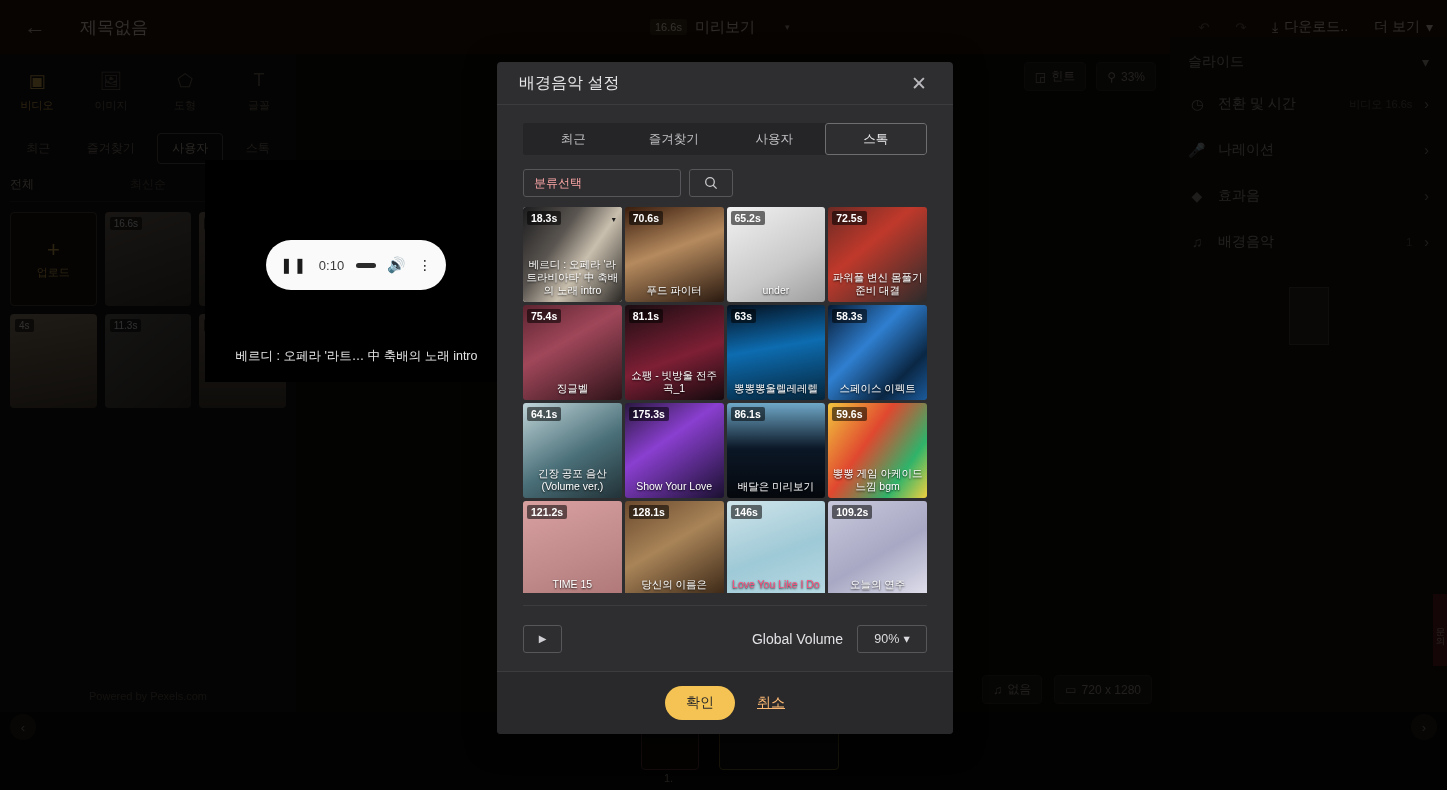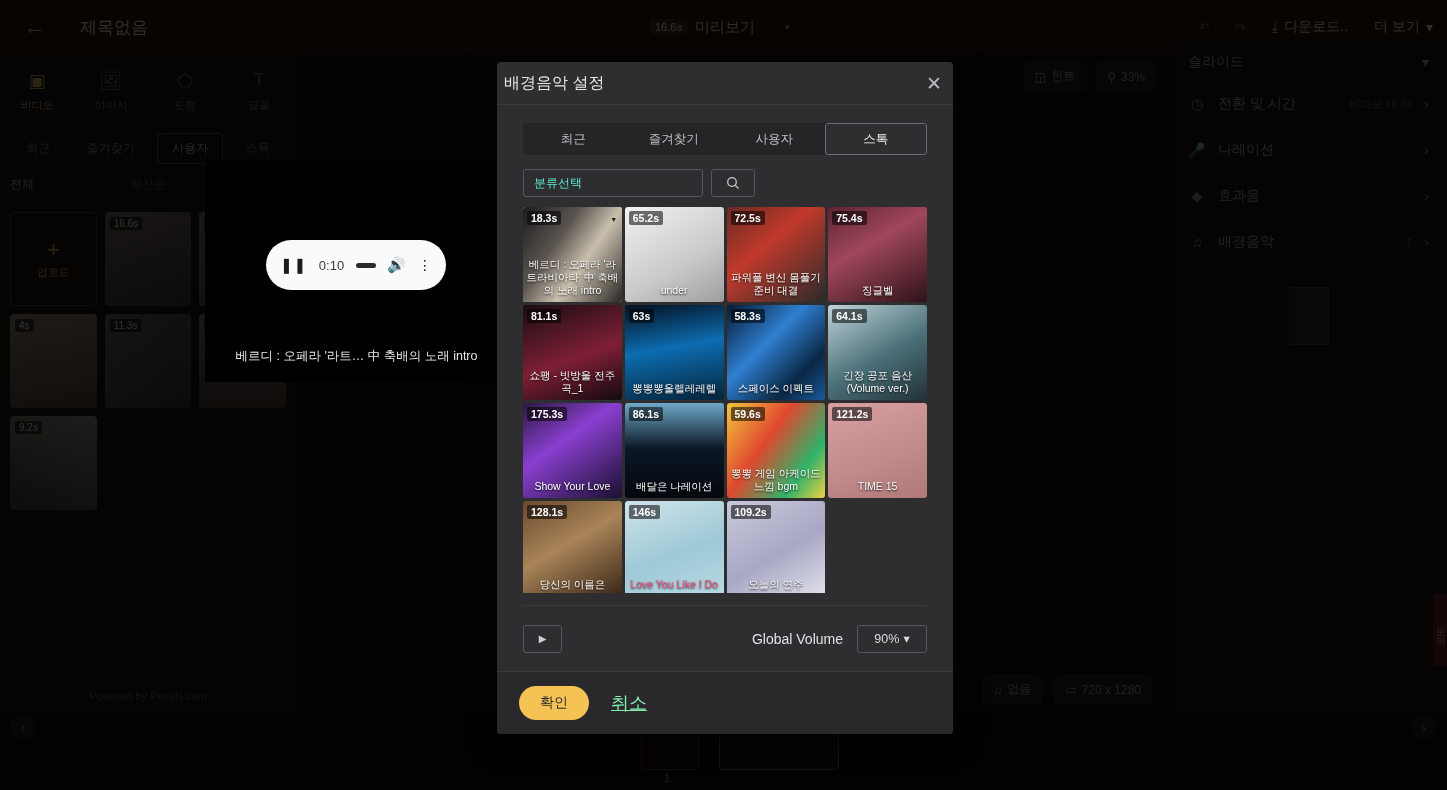--- a/index.html
+++ b/index.html
@@ -93,33 +93,33 @@
   .pill .pmenu { color:#1b1b1b; font-size:14px; line-height:.6; letter-spacing:0; }
   .player-title { position:absolute; left:0; right:0; top:188px; text-align:center; color:#e7e7e7; font-size:12.5px; }
 
   
   .dialog {
     position:absolute; left:497px; top:62px; width:456px; height:672px;
     background:#2e2e30; border-radius:4px; box-shadow:0 6px 30px rgba(0,0,0,.6);
     display:flex; flex-direction:column;
   }
   .dlg-head { height:50px; display:flex; align-items:center; justify-content:space-between;
-    padding:0 7px; border-bottom:1px solid #3c3c3e; }
+    padding:0 22px; border-bottom:1px solid #3c3c3e; }
   .dlg-title { color:#e6e6e8; font-size:16px; }
   .dlg-close { color:#b9b9bd; font-size:19px; width:24px; text-align:center; }
 
   .dlg-body { flex:1; display:flex; flex-direction:column; padding:18px 26px 0; }
   .tabrow { display:flex; height:32px; background:#252527; border-radius:3px; overflow:hidden; }
   .tabrow .tb { flex:1; display:flex; align-items:center; justify-content:center;
     color:#c2c2c6; font-size:12.5px; }
   .tabrow .tb.active { border:1px solid #6d6d72; border-radius:3px; color:#ededf0; background:#2e2e30; }
 
   .searchrow { display:flex; gap:8px; margin-top:14px; }
-  .sel-box { width:180px; height:28px; background:#2e2e30; border:1px solid #56565b;
-    border-radius:3px; color:#5eead4; font-size:12px; display:flex; align-items:center; padding:0 10px; }
+  .sel-box { width:158px; height:28px; background:#2e2e30; border:1px solid #56565b;
+    border-radius:3px; color:#fca5a5; font-size:12px; display:flex; align-items:center; padding:0 10px; }
   .srch-box { flex:1; height:28px; background:#2e2e30; border:1px solid #56565b;
     border-radius:3px; display:flex; align-items:center; padding:0 10px; }
   .srch-box input { background:transparent; border:none; outline:none; color:#d4d4d8;
     font-size:12px; width:100%; font-family:inherit; }
   .srch-box input::placeholder { color:#7b7b80; }
   .srch-btn { width:44px; height:28px; background:#2e2e30; border:1px solid #56565b;
     border-radius:3px; color:#c9c9cd; display:flex; align-items:center; justify-content:center; }
 
   .grid-wrap { margin-top:10px; height:386px; position:relative; overflow:hidden; }
   .grid { display:grid; grid-template-columns:repeat(4,1fr); gap:3px; }
@@ -136,24 +136,24 @@
 
   .volrow { height:66px; display:flex; align-items:center; border-top:1px solid #3c3c3e; margin-top:12px; }
   .playsq { width:39px; height:28px; border:1px solid #56565b; border-radius:3px;
     color:#d0d0d4; display:flex; align-items:center; justify-content:center; font-size:10px; }
   .volspacer { flex:1; }
   .vollabel { color:#e2e2e6; font-size:14px; margin-right:14px; }
   .volval { width:70px; height:28px; border:1px solid #56565b; border-radius:3px;
     color:#dcdce0; font-size:12.5px; display:flex; align-items:center; justify-content:center; gap:4px; }
 
   .dlg-foot { height:72px; border-top:1px solid #3c3c3e; background:#29292b;
-    display:flex; align-items:center; padding:0 22px; gap:22px; border-radius:0 0 4px 4px; }
+    display:flex; align-items:center; padding:0 30px; gap:22px; border-radius:0 0 4px 4px;justify-content:center; }
   .ok-btn { width:70px; height:34px; background:#f5c353; color:#2a2a2a; font-size:14px;
     border-radius:17px; display:flex; align-items:center; justify-content:center; }
-  .cancel-btn { color:#86efac; font-size:18px; text-decoration:underline; }
+  .cancel-btn { color:#fdba74; font-size:14px; text-decoration:underline; }
 
   
   .a1{background:linear-gradient(125deg,#1c1c1e 0%,#5a5550 35%,#c9bfae 60%,#2a2724 100%);}
   .a2{background:linear-gradient(160deg,#3a1d0e,#b58a5e 45%,#2b1a10);}
   .a3{background:linear-gradient(150deg,#f2f2f2,#c9c9c9 60%,#9e9e9e);}
   .a4{background:linear-gradient(140deg,#6b2a24,#c0392b 40%,#2b2b2b);}
   .a5{background:linear-gradient(150deg,#5d2430,#a0475a 40%,#2e1218);}
   .a6{background:linear-gradient(160deg,#1a0d12,#7e1f35 55%,#140a0e);}
   .a7{background:linear-gradient(170deg,#04101f,#0d6cb0 45%,#05253b);}
   .a8{background:linear-gradient(135deg,#061a33,#2f7fd0 40%,#0a2744 75%,#1b5a9a);}
@@ -237,23 +237,20 @@
           </div>
         <div class="lp-cell ph3">
             <span class="lp-badge">4s</span>
           </div>
         <div class="lp-cell ph4">
             <span class="lp-badge">11.3s</span>
           </div>
         <div class="lp-cell ph5">
             <span class="lp-badge">10.4s</span>
           </div>
-        <div class="lp-cell ph7">
-            <span class="lp-badge">9.2s</span>
-          </div>
       </div>
       <div class="lp-credit">Powered by Pexels.com</div>
     </div>
 
     <div class="canvasarea">
       <div class="ca-tools">
         <div class="ca-btn">
           <span>◲</span>
           <span>힌트</span>
         </div>
@@ -356,20 +353,25 @@
 
       <div class="grid-wrap">
         <div class="grid" id="track-grid">
             <div class="tile sel">
               <div class="img a1"></div>
               <span class="tdur">18.3s</span>
               <span class="tcaret">▾</span>
               <span class="tname">베르디 : 오페라 '라트라비아타' 中 축배의 노래 intro</span>
             </div>
             <div class="tile">
+              <div class="img a2"></div>
+              <span class="tdur">70.6s</span>
+              <span class="tname">푸드 파이터</span>
+            </div>
+            <div class="tile">
               <div class="img a3"></div>
               <span class="tdur">65.2s</span>
               <span class="tname">under</span>
             </div>
             <div class="tile">
               <div class="img a4"></div>
               <span class="tdur">72.5s</span>
               <span class="tname">파워풀 변신 몸풀기 준비 대결</span>
             </div>
             <div class="tile">
@@ -398,21 +400,21 @@
               <span class="tname">긴장 공포 음산 (Volume ver.)</span>
             </div>
             <div class="tile">
               <div class="img a10"></div>
               <span class="tdur">175.3s</span>
               <span class="tname">Show Your Love</span>
             </div>
             <div class="tile">
               <div class="img a11"></div>
               <span class="tdur">86.1s</span>
-              <span class="tname">배달은 나레이션</span>
+              <span class="tname">배달은 미리보기</span>
             </div>
             <div class="tile">
               <div class="img a12"></div>
               <span class="tdur">59.6s</span>
               <span class="tname">뽕뽕 게임 아케이드 느낌 bgm</span>
             </div>
             <div class="tile">
               <div class="img a13"></div>
               <span class="tdur">121.2s</span>
               <span class="tname">TIME 15</span>

